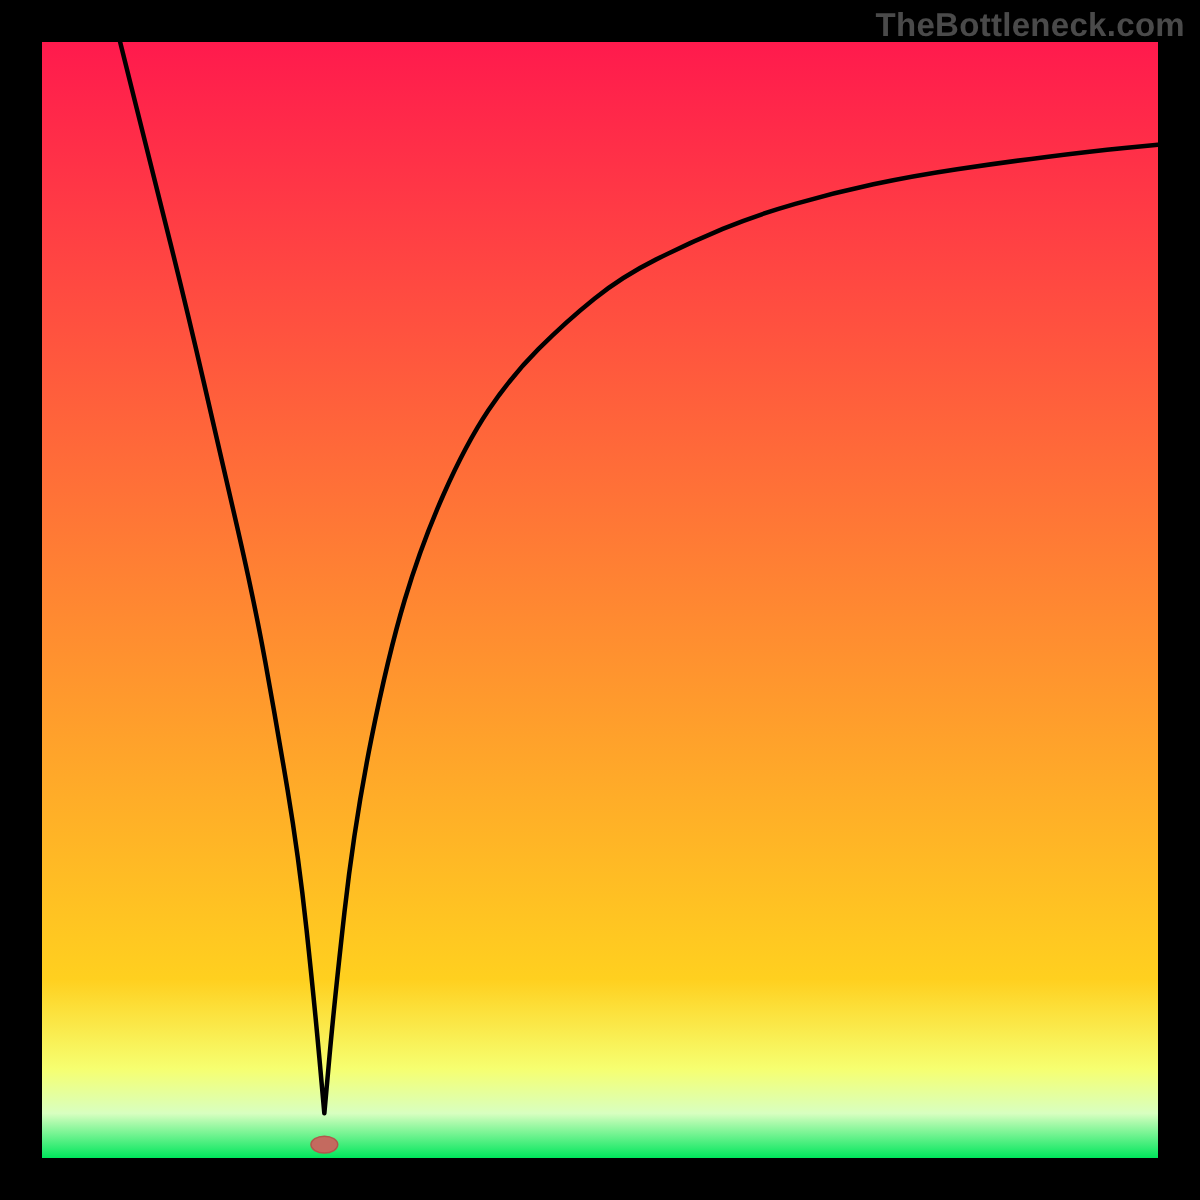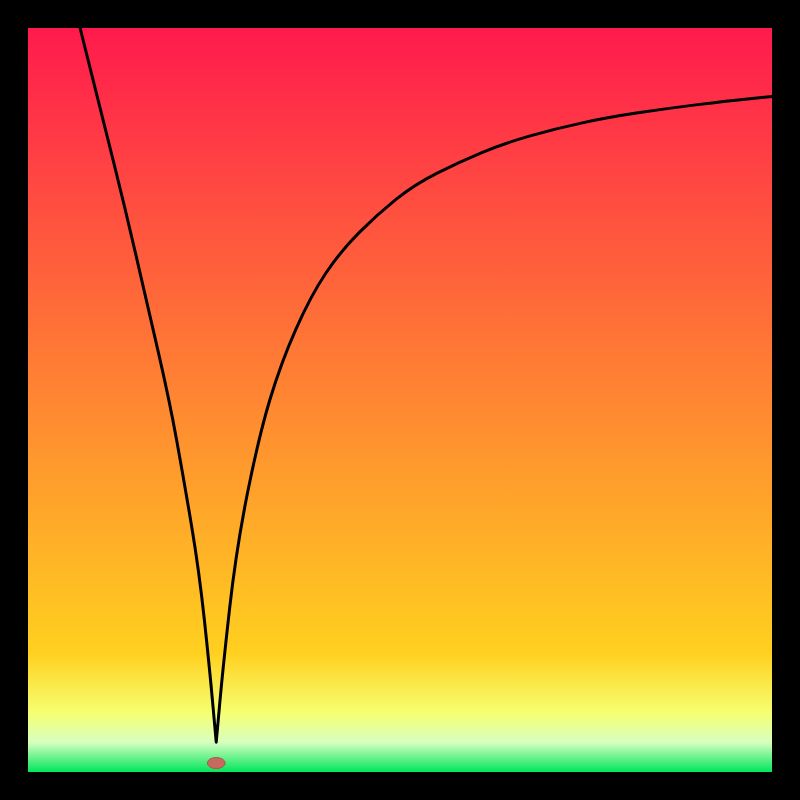--- a/index.html
+++ b/index.html
@@ -33,20 +33,21 @@
     top: 28px;
     width: 744px;
     height: 744px;
     z-index: 5;
   }
 </style>
 </head>
 <body>
 
 <div class="frame">
+  <div class="watermark">TheBottleneck.com</div>
 
   <svg class="plot" viewBox="0 0 744 744" preserveAspectRatio="none">
     <defs>
       <linearGradient id="bg-grad" x1="0" y1="0" x2="0" y2="1">
           <stop offset="0.00%" stop-color="#ff1a4d"></stop>
           <stop offset="84.00%" stop-color="#ffd01f"></stop>
           <stop offset="92.00%" stop-color="#f6ff70"></stop>
           <stop offset="96.00%" stop-color="#d8ffc0"></stop>
           <stop offset="100.00%" stop-color="#00e65c"></stop>
         </linearGradient>

